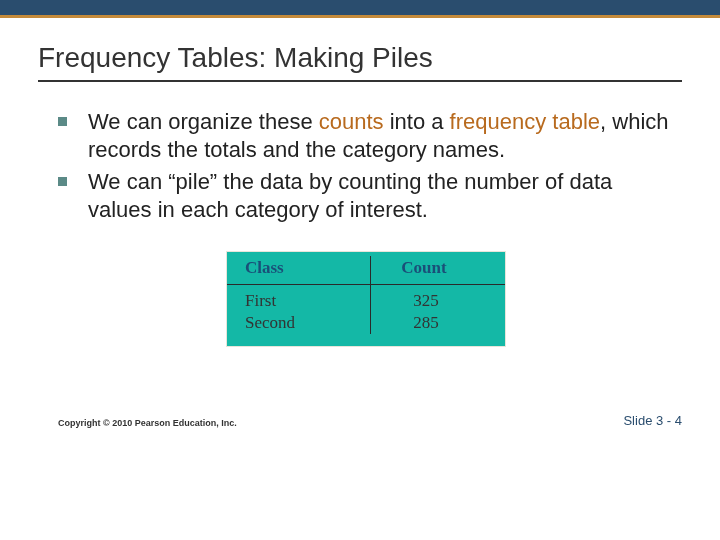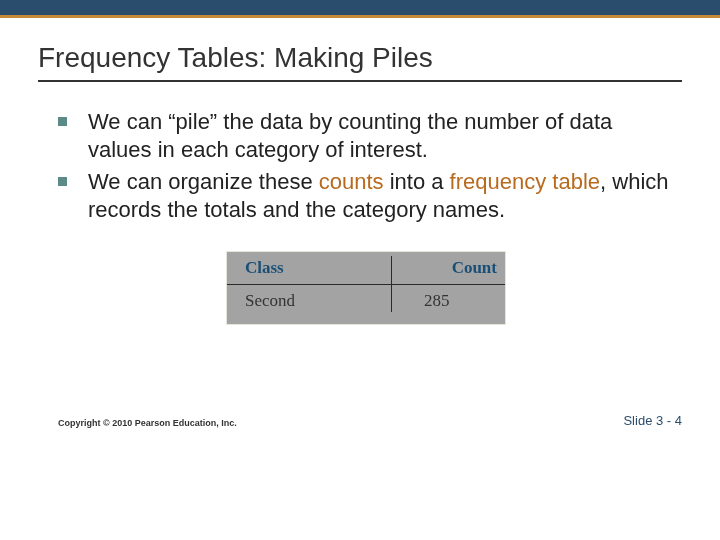--- a/index.html
+++ b/index.html
@@ -7,24 +7,24 @@
   .slide { width: 720px; height: 444px; position: relative; }
   .top-bar { width: 100%; height: 18px; background: #2a4d6e; border-bottom: 3px solid #c48a3a; }
   .title { font-size: 28px; color: #333; font-weight: 400; padding: 24px 0 6px 38px; }
   .title-underline { height: 2px; background: #333; margin: 0 38px 0 38px; }
   .content { padding: 26px 46px 0 58px; }
   .bullet-row { display: flex; align-items: flex-start; margin-bottom: 4px; }
   .bullet-icon { flex: 0 0 14px; margin-top: 9px; margin-right: 16px; }
   .bullet-icon .sq { width: 9px; height: 9px; background: #5b8a87; display: block; }
   .bullet-text { font-size: 22px; color: #222; line-height: 1.28; }
   .hl-orange { color: #b86a1e; }
-  .tbl-wrap { margin: 26px auto 0 auto; width: 280px; background: #a3a3a3; padding: 4px 0 12px 0; border: 1px solid #e7e5da; }
+  .tbl-wrap { margin: 26px auto 0 auto; width: 280px; background: #14b8a6; padding: 4px 0 12px 0; border: 1px solid #e7e5da; }
   .tbl { width: 100%; border-collapse: collapse; font-family: Georgia, 'Times New Roman', serif; }
   .tbl th { text-align: left; color: #1a4f78; font-weight: bold; font-size: 17px; padding: 2px 10px 6px 18px; }
-  .tbl th.count { text-align: right; padding-left: 0; padding-right: 8px; }
+  .tbl th.count { text-align: center; padding-left: 0; padding-right: 28px; }
   .tbl td { font-size: 17px; color: #333; padding: 1px 10px 1px 18px; }
   .tbl td.count { text-align: center; padding-left: 0; padding-right: 24px; }
   .tbl thead tr { border-bottom: 1.5px solid #2a2a2a; }
   .tbl .vcol { border-left: 1.5px solid #2a2a2a; }
   .tbl tbody tr:first-child td { padding-top: 6px; }
   .footer { position: absolute; bottom: 16px; left: 58px; right: 38px; display: flex; justify-content: space-between; align-items: flex-end; gap: 36px; }
   .copyright { font-size: 9px; color: #333; font-weight: bold; }
   .slide-num { font-size: 13px; font-weight: normal; color: #2a4d6e; }
 </style>
 </head>
@@ -35,41 +35,45 @@
 
   <h1 class="title">Frequency Tables: Making Piles</h1>
   <div class="title-underline"></div>
 
   <div class="content">
 
     <div class="bullet-row">
       <span class="bullet-icon">
           <span class="sq"></span>
         </span>
-      <div class="bullet-text">We can “pile” the data by counting the number of data values in each category of interest.</div>
+      <div class="bullet-text">
+        <span>We can organize these </span><span class="hl-orange">counts</span><span> into a </span><span class="hl-orange">frequency table</span><span>, which records the totals and the category names.</span>
+      </div>
     </div>
 
     <div class="bullet-row">
       <span class="bullet-icon">
           <span class="sq"></span>
         </span>
-      <div class="bullet-text">
-        <span>We can organize these </span><span class="hl-orange">counts</span><span> into a </span><span class="hl-orange">frequency table</span><span>, which records the totals and the category names.</span>
-      </div>
+      <div class="bullet-text">We can “pile” the data by counting the number of data values in each category of interest.</div>
     </div>
 
     <div class="tbl-wrap">
       <table class="tbl">
         <thead>
           <tr>
             <th>Class</th>
             <th class="count vcol">Count</th>
           </tr>
         </thead>
         <tbody>
+          <tr>
+            <td>First</td>
+            <td class="count vcol">325</td>
+          </tr>
           <tr>
             <td>Second</td>
             <td class="count vcol">285</td>
           </tr>
         </tbody>
       </table>
     </div>
 
   </div>
 

